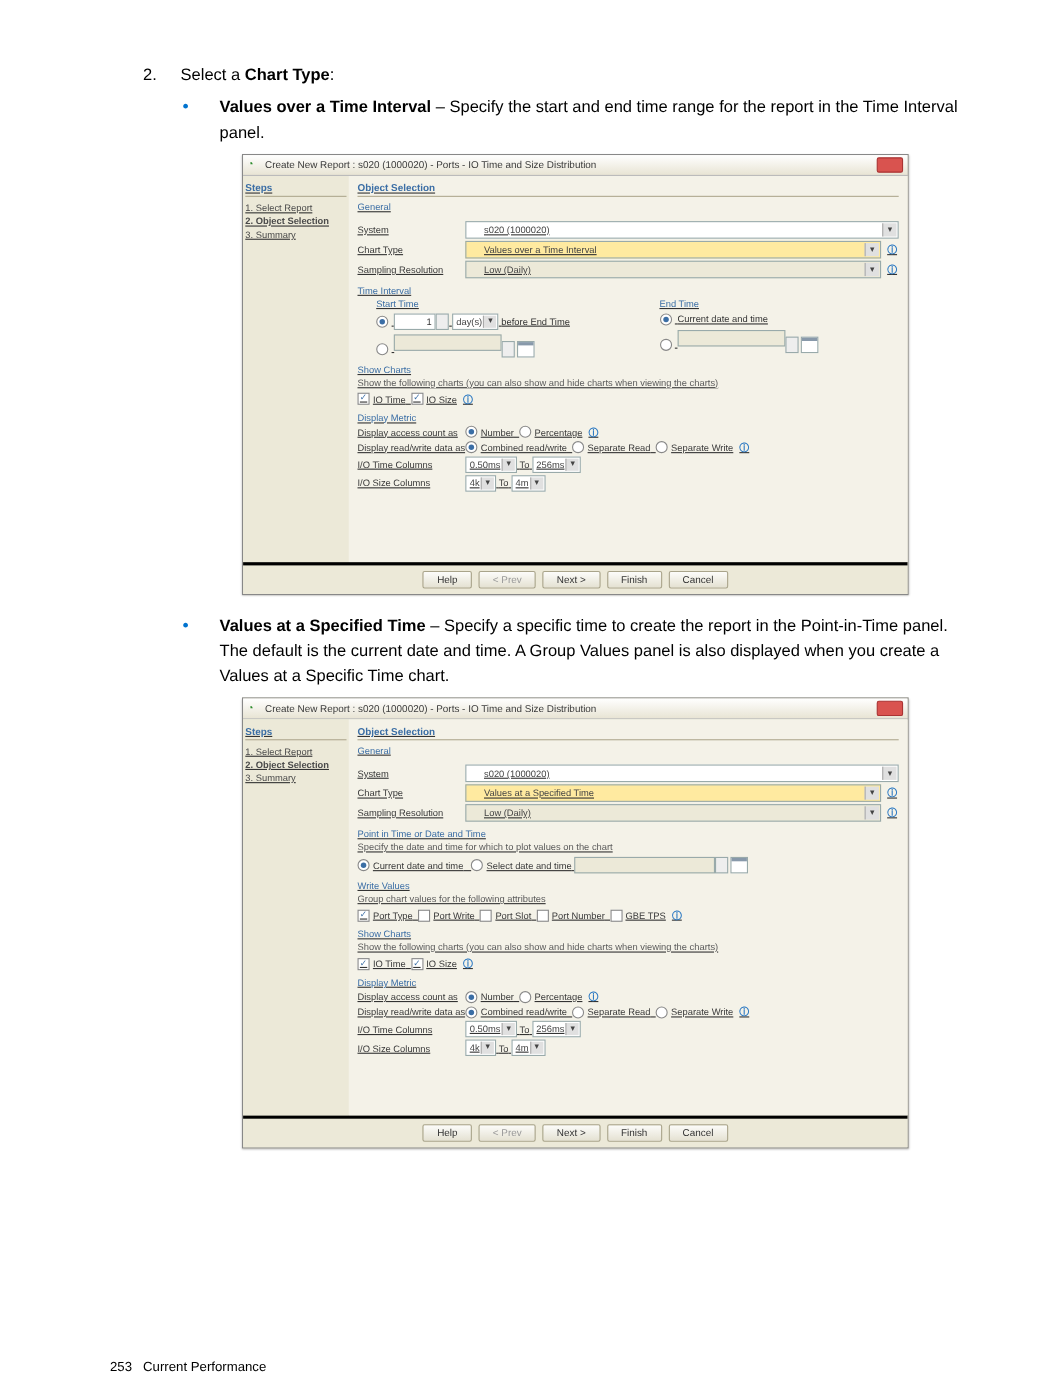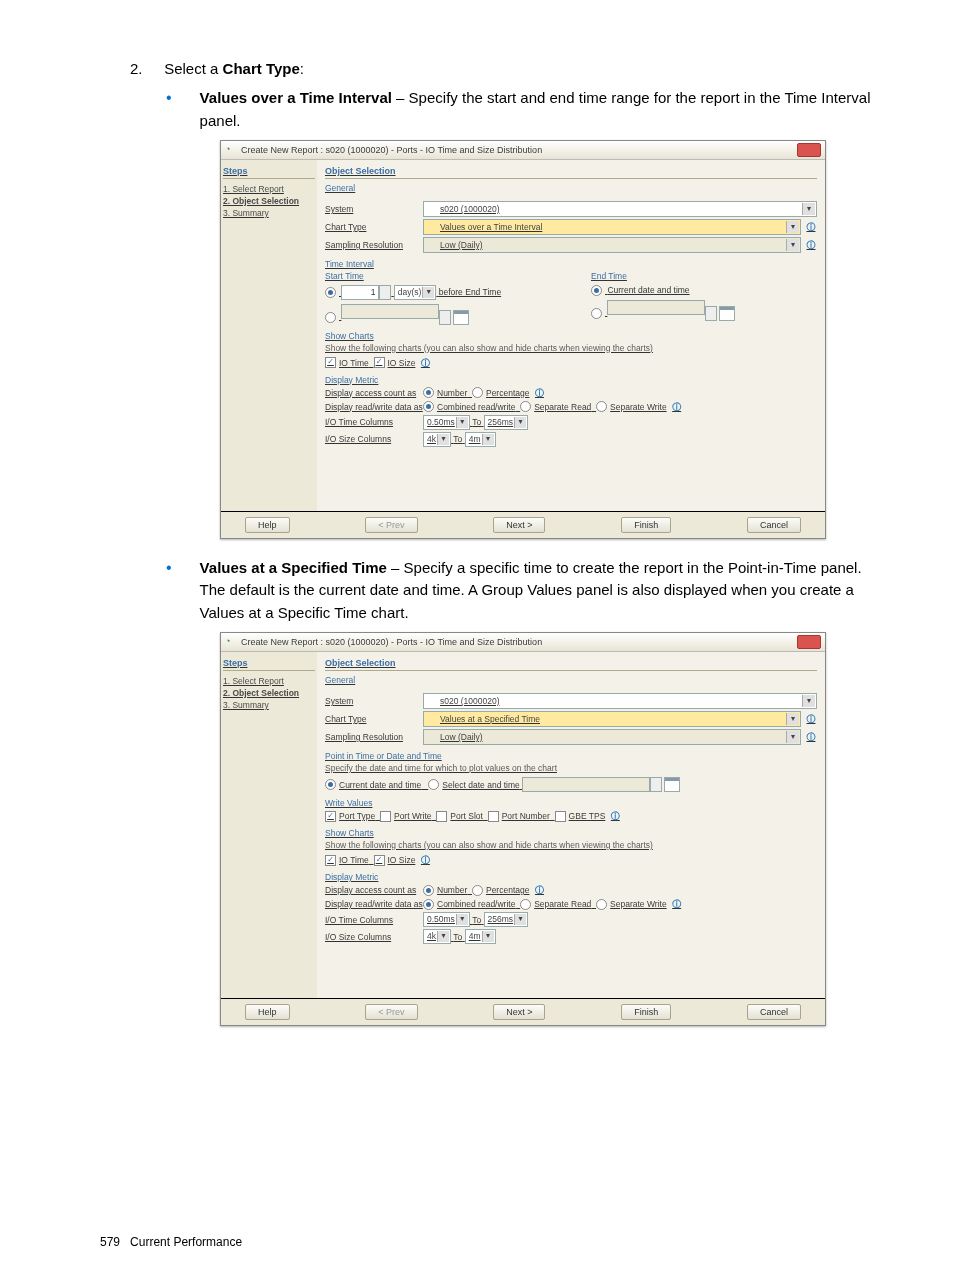--- a/index.html
+++ b/index.html
@@ -133,41 +133,41 @@
     width:12px;height:12px;display:inline-block;margin-left:4px;
     color:#2a78c2;font-weight:bold;font-size:9px;
     border-radius:50%;
     text-align:center;line-height:12px;
   }
   .panel {
     margin-top: 6px;
   }
   .panel .ptitle { color:#3b6ea5; font-size:8.5px; margin-bottom:2px;}
   .desc { font-size:8.5px; color:#5a5a5a; margin-bottom:4px;}
-  .dual { display:flex; gap: 40px; font-size:8.5px; margin-top:2px;}
+  .dual { display:flex; gap: 40px; font-size:8.5px; margin-top:2px;margin-left:17px;}
   .dual > div { flex:1; }
   .radio, .check { display:inline-block; width:9px;height:9px;border:1px solid #888;margin-right:3px;vertical-align:middle;background:#fff;}
   .radio { border-radius:50%; }
   .radio.on::after { content:""; display:block;width:5px;height:5px;background:#3b6ea5;border-radius:50%;margin:2px;}
   .check.on::after { content:"✓"; font-size:8px; line-height:8px; color:#3b6ea5; display:block; text-align:center;}
   .minisel {
     display:inline-block; background:#fff;border:1px solid #9aa;height:13px;line-height:13px;
     padding:0 14px 0 3px;font-size:8.5px;position:relative;color:#444;
   }
   .minisel .arrow{position:absolute;right:1px;top:1px;width:11px;height:11px;background:#e0e0e0;border-left:1px solid #aaa;text-align:center;line-height:10px;font-size:8px;}
   .miniinput { display:inline-block;background:#fff;border:1px solid #9aa;height:13px;width:30px;line-height:13px;padding:0 3px;font-size:8.5px;text-align:right;}
   .calico { display:inline-block;width:14px;height:13px;border:1px solid #9aa;background:#fff;margin-left:2px;vertical-align:middle;position:relative;}
   .calico::before{content:"";position:absolute;top:0;left:0;right:0;height:3px;background:#89a;}
   .spinner{display:inline-block;width:10px;height:13px;border:1px solid #9aa;background:#eee;vertical-align:middle;}
   .spacer { height: 60px; }
   .footer-btns {
-    display:flex; justify-content:space-between; gap:6px;
-    padding: 5px 24px;
+    display:flex; justify-content:center; gap:6px;
+    padding: 5px 12px;
     background:#ece9d8;
-    border-top:1px solid #000000;
+    border-top:3px solid #000000;
   }
   .btn {
     background:linear-gradient(#fcfcfa,#e4e1d2);
     border:1px solid #a9a48b;
     border-radius:2px;
     padding: 2px 12px;
     font-size:9px;
     color:#333;
   }
   .btn.dis{color:#999;}
@@ -356,20 +356,21 @@
         <div class="desc">Specify the date and time for which to plot values on the chart</div>
         <div class="row">
           <span class="radio on"></span><span>Current date and time</span>&nbsp;&nbsp;&nbsp;
           <span class="radio"></span><span>Select date and time</span>&nbsp;
           <span class="miniinput" style="width:120px;background:#ece9d8;"></span><span class="spinner"></span><span class="calico"></span>
         </div>
       </div>
 
       <div class="panel">
         <div class="ptitle">Write Values</div>
+        <div class="desc">Group chart values for the following attributes</div>
         <div class="row">
           <span class="check on"></span><span>Port Type</span>&nbsp;&nbsp;
           <span class="check"></span><span>Port Write</span>&nbsp;&nbsp;
           <span class="check"></span><span>Port Slot</span>&nbsp;&nbsp;
           <span class="check"></span><span>Port Number</span>&nbsp;&nbsp;
           <span class="check"></span><span>GBE TPS</span>
           <span class="infoico">ⓘ</span>
         </div>
       </div>
 
@@ -417,14 +418,14 @@
   <div class="footer-btns">
     <span class="btn">Help</span>
     <span class="btn dis">&lt; Prev</span>
     <span class="btn">Next &gt;</span>
     <span class="btn">Finish</span>
     <span class="btn">Cancel</span>
   </div>
 </div>
 
 <div class="page-footer">
-  <span>579</span>&nbsp;&nbsp;&nbsp;<span>Current Performance</span>
+  <span>253</span>&nbsp;&nbsp;&nbsp;<span>Current Performance</span>
 </div>
 
 </body></html>

